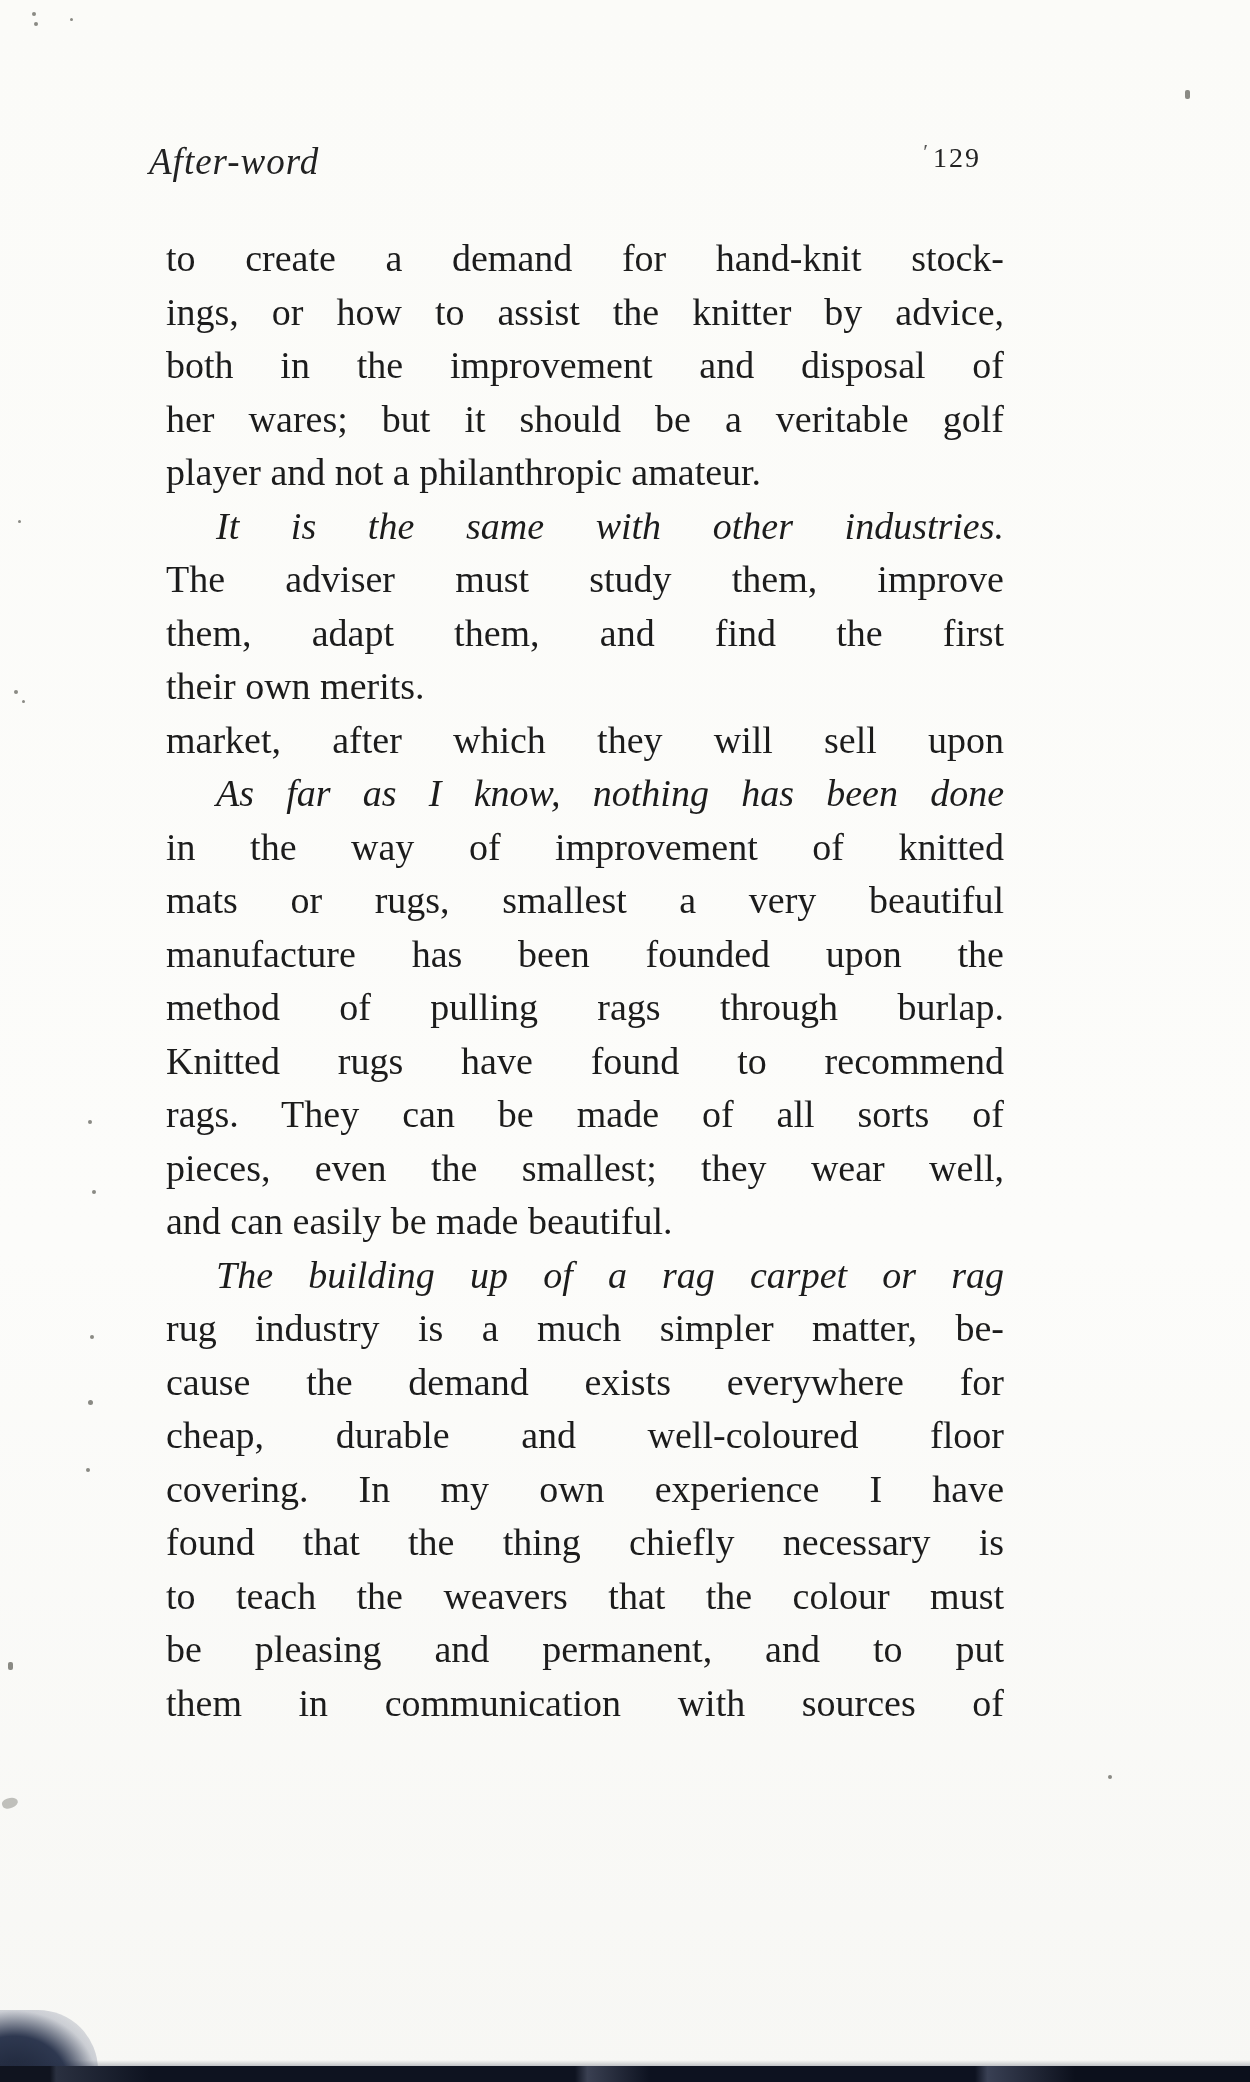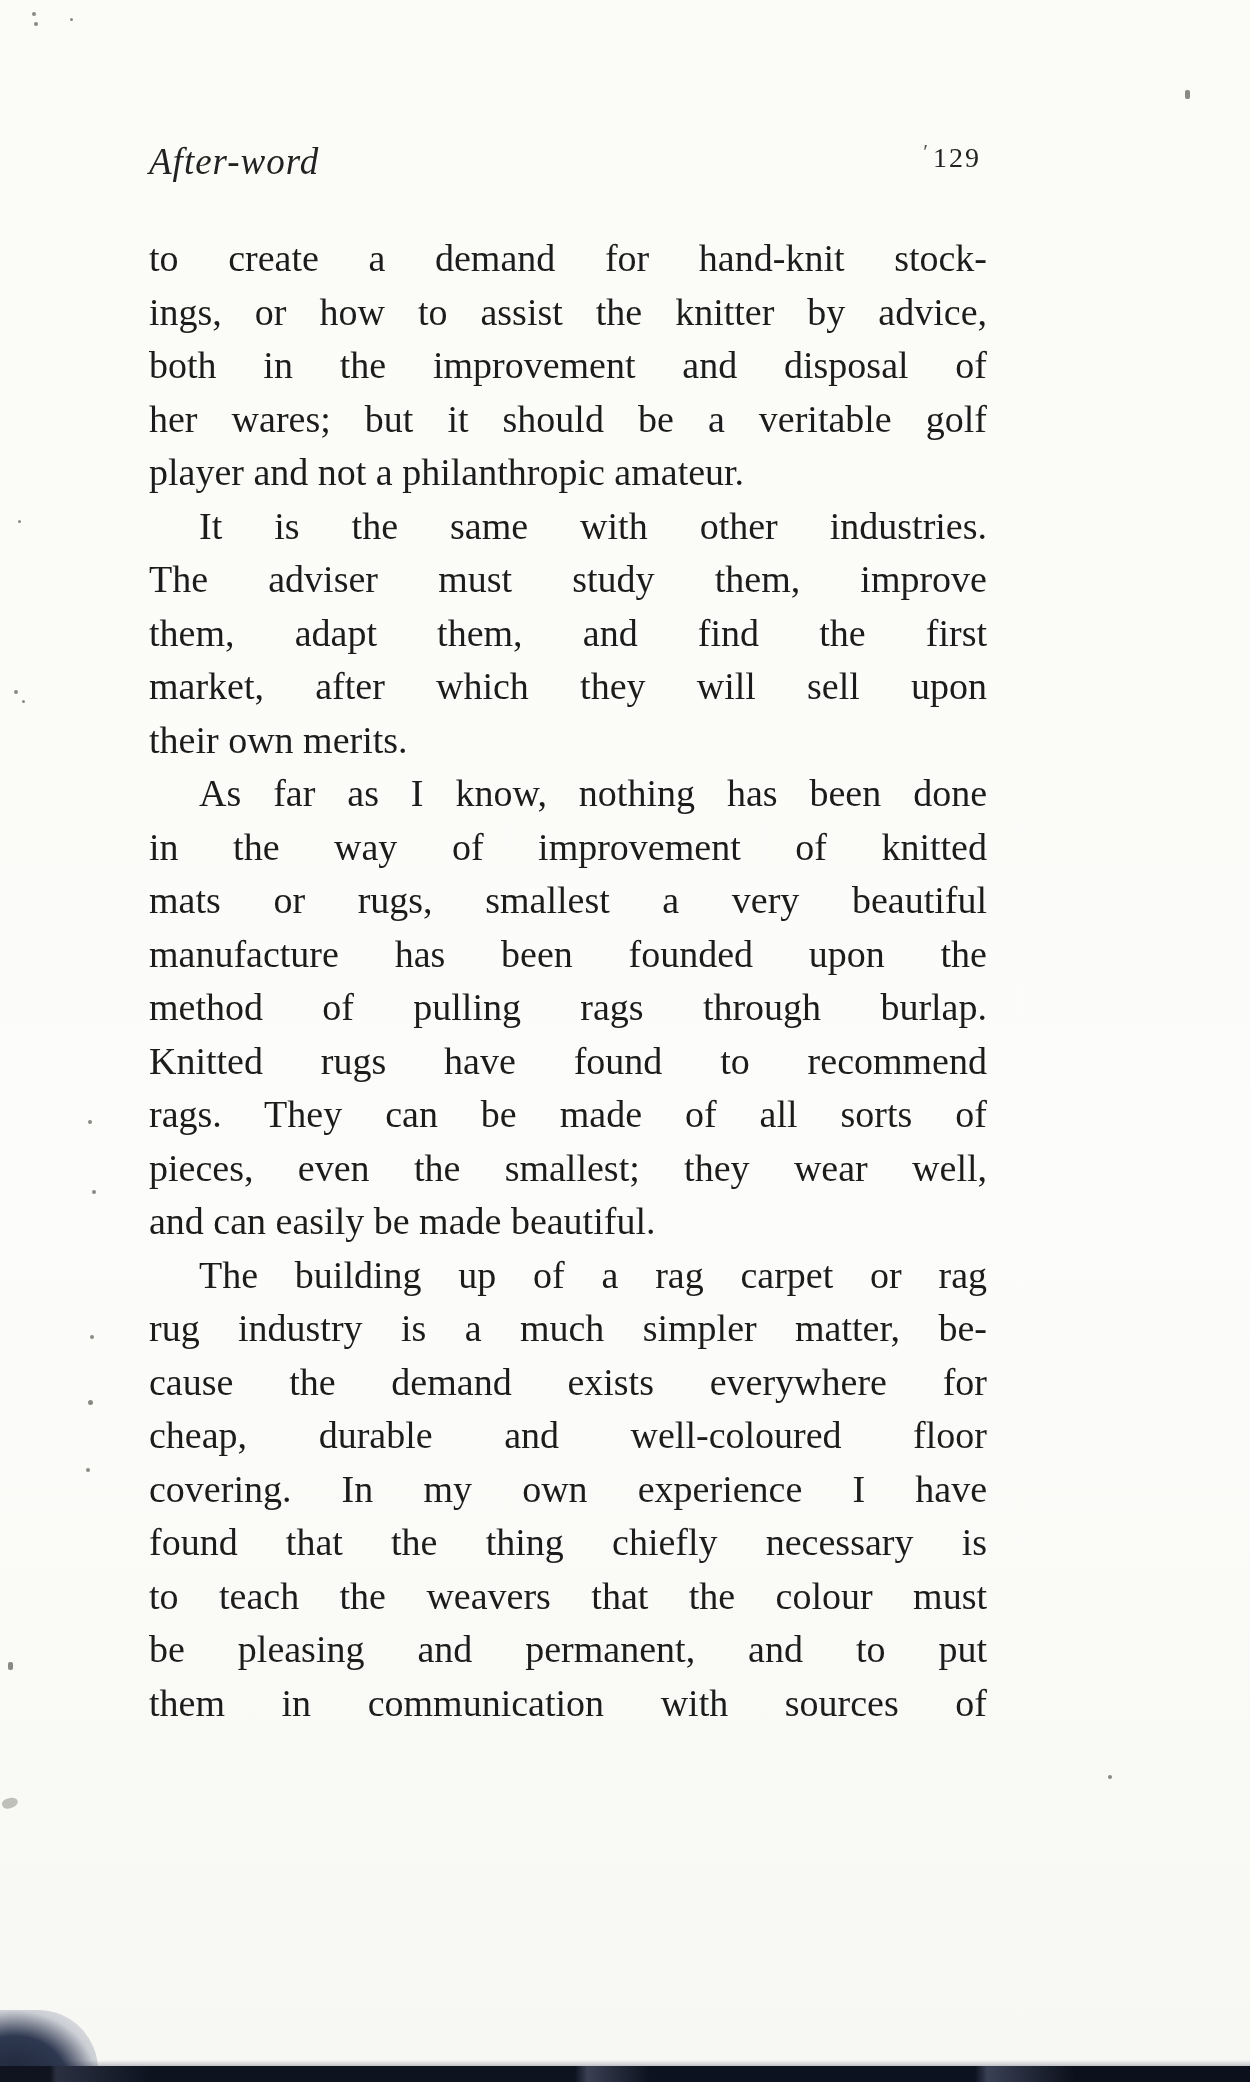--- a/index.html
+++ b/index.html
@@ -45,37 +45,38 @@
   .page-number::before {
     content: "\2032";
     font-size: 22px;
     color: #555;
     position: relative;
     top: -8px;
     left: -3px;
   }
   .text-block {
     position: absolute;
-    left: 149px;
+    left: 166px;
     top: 232px;
     width: 838px;
     font-size: 38px;
     line-height: 53.5px;
     color: #1c1c1c;
   }
   .line {
     text-align: justify;
     text-align-last: justify;
     white-space: normal;
   }
   .line.last {
     text-align-last: left;
   }
   .para.indent .line:first-child {
     text-indent: 50px;
+    font-style: italic;
   }
   
   .speck {
     position: absolute;
     background: #8a8a84;
     border-radius: 50%;
   }
   .bottom-edge {
     position: absolute;
     left: 0;
@@ -130,22 +131,22 @@
         <div class="line">to create a demand for hand-knit stock-</div>
         <div class="line">ings, or how to assist the knitter by advice,</div>
         <div class="line">both in the improvement and disposal of</div>
         <div class="line">her wares; but it should be a veritable golf</div>
         <div class="line last">player and not a philanthropic amateur.</div>
       </div>
       <div class="para indent">
         <div class="line">It is the same with other industries.</div>
         <div class="line">The adviser must study them, improve</div>
         <div class="line">them, adapt them, and find the first</div>
+        <div class="line last">their own merits.</div>
         <div class="line">market, after which they will sell upon</div>
-        <div class="line last">their own merits.</div>
       </div>
       <div class="para indent">
         <div class="line">As far as I know, nothing has been done</div>
         <div class="line">in the way of improvement of knitted</div>
         <div class="line">mats or rugs, smallest a very beautiful</div>
         <div class="line">manufacture has been founded upon the</div>
         <div class="line">method of pulling rags through burlap.</div>
         <div class="line">Knitted rugs have found to recommend</div>
         <div class="line">rags. They can be made of all sorts of</div>
         <div class="line">pieces, even the smallest; they wear well,</div>

